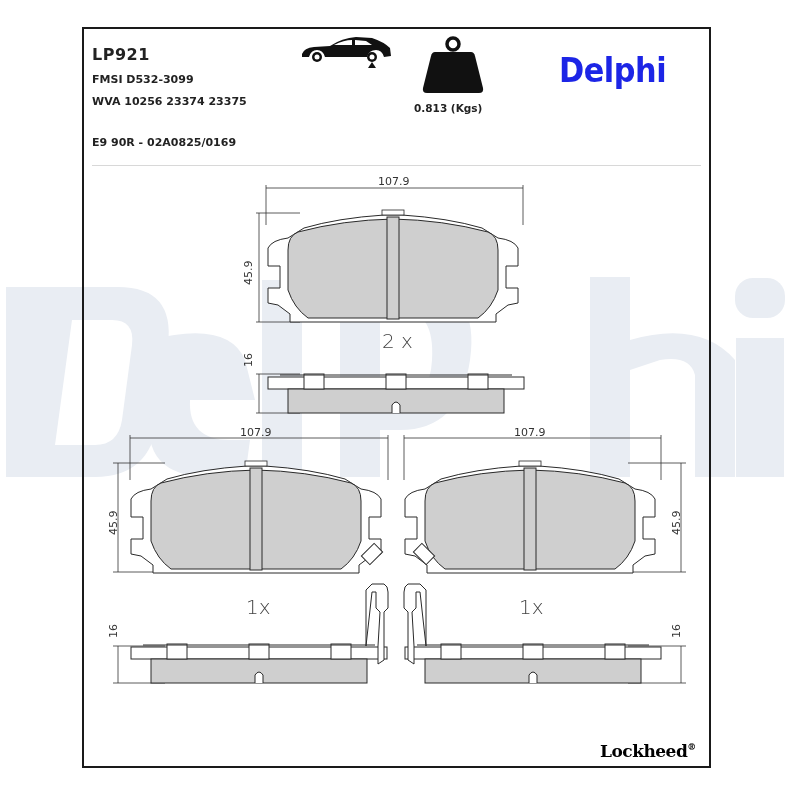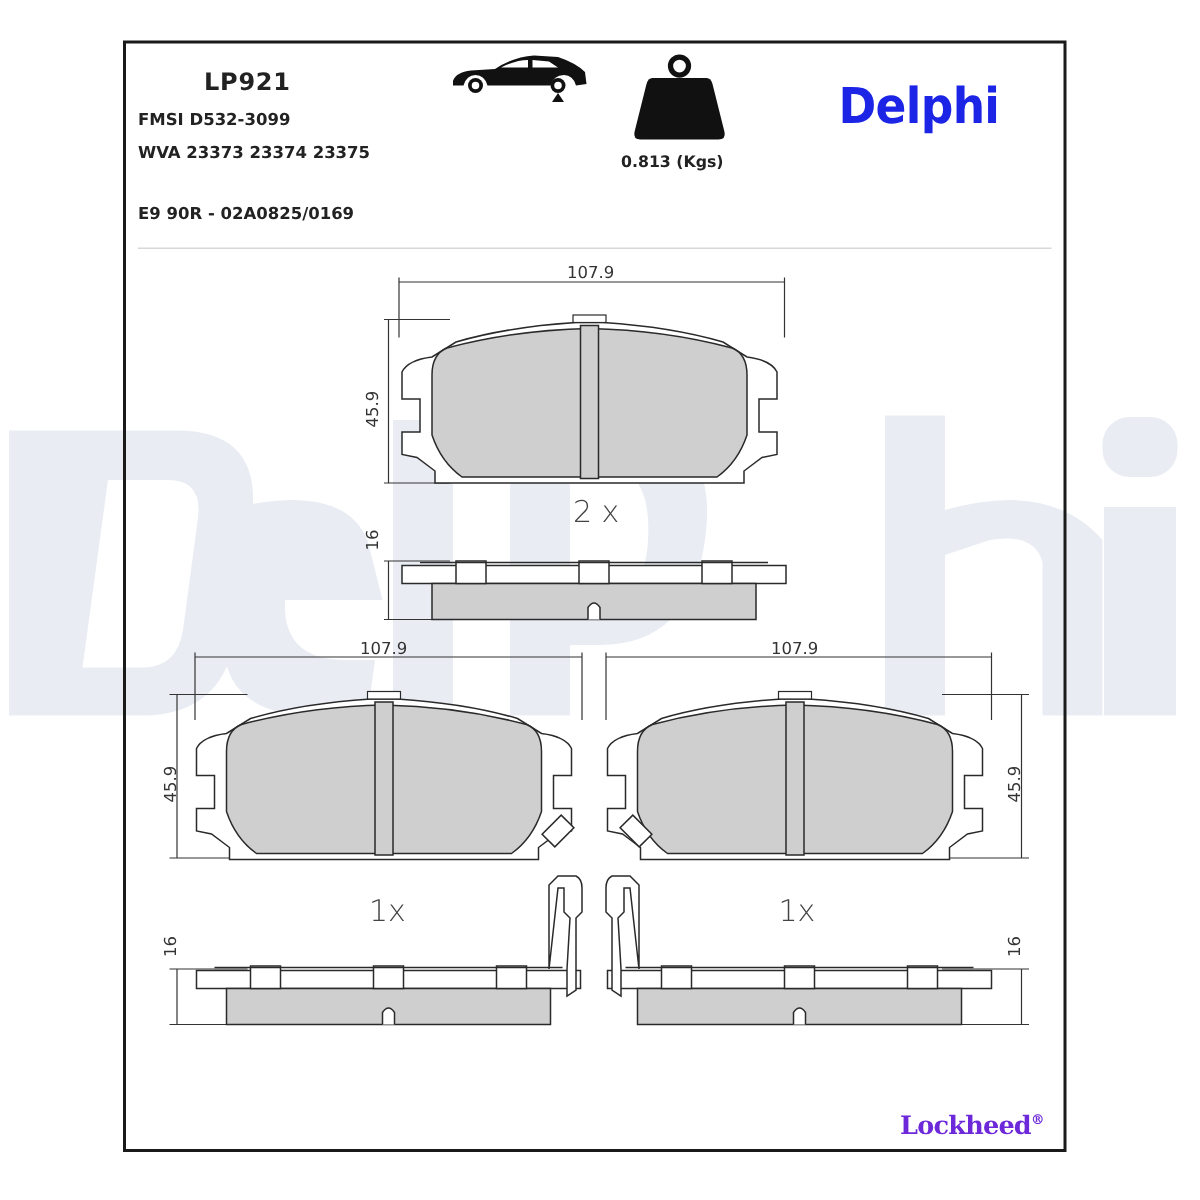--- a/index.html
+++ b/index.html
@@ -1,26 +1,26 @@
 <!DOCTYPE html>
 <html><head>
 <meta charset="utf-8">
 <style>
   html, body { margin:0; padding:0; background:#ffffff; }
   body { width:800px; height:800px; position:relative; overflow:hidden; font-family:"DejaVu Sans", sans-serif; }
   .watermark { position:absolute; left:0; top:0; width:800px; height:800px; pointer-events:none; }
   .sheet { position:absolute; left:82px; top:27px; width:629px; height:741px; border:2px solid #1a1a1a; box-sizing:border-box; }
   .hdr { position:absolute; font-family:"DejaVu Sans", sans-serif; font-weight:bold; color:#222; }
-  #code { left:8px; top:16px; font-size:16px; letter-spacing:0.5px;margin-left:44px; }
+  #code { left:8px; top:16px; font-size:16px; letter-spacing:0.5px; }
   #fmsi { left:8px; top:44px; font-size:11px; }
   #wva { left:8px; top:66px; font-size:11px; }
   #ece { left:8px; top:107px; font-size:11px; }
   #weight { left:330px; top:73px; font-size:10.5px; }
   #brand { position:absolute; left:475px; top:22px; font-family:"DejaVu Sans", sans-serif; font-weight:bold; font-size:33px; color:#1c25e6; letter-spacing:-0.5px; transform:scaleX(0.92); transform-origin:left center; }
-  #lockheed { position:absolute; left:516px; top:712px; font-family:"DejaVu Serif", serif; font-weight:bold; font-size:17px; color:#6d28d9; letter-spacing:-0.5px;text-align:center; }
+  #lockheed { position:absolute; left:516px; top:712px; font-family:"DejaVu Serif", serif; font-weight:bold; font-size:17px; color:#000000; letter-spacing:-0.5px;text-align:center; }
   #lockheed sup { font-size:9px; }
   .sep { position:absolute; left:8px; right:8px; top:136px; height:1px; background:#d8d8d8; }
   svg.draw { position:absolute; left:0; top:0; }
   .dimtxt { font-family:"DejaVu Sans", sans-serif; font-size:11px; fill:#333; }
   .qty { font-family:"DejaVu Sans", sans-serif; font-size:20px; fill:#444; font-weight:300; }
 </style>
 </head>
 <body>
 
 <svg class="watermark" viewBox="0 0 800 800" width="800" height="800">
@@ -37,21 +37,21 @@
     <path d="M590 277 L630 277 L630 340 Q700 320 735 360 L735 477 L695 477 L695 375 Q690 355 660 360 L630 370 L630 477 L590 477 Z"></path>
 
     <rect x="735" y="278" width="50" height="40" rx="18"></rect>
     <rect x="736" y="338" width="48" height="139"></rect>
   </g>
 </svg>
 
 <div class="sheet">
   <div class="hdr" id="code">LP921</div>
   <div class="hdr" id="fmsi">FMSI D532-3099</div>
-  <div class="hdr" id="wva">WVA 23373 23374 23375</div>
+  <div class="hdr" id="wva">WVA 10256 23374 23375</div>
   <div class="hdr" id="ece">E9 90R - 02A0825/0169</div>
   <div class="hdr" id="weight">0.813 (Kgs)</div>
   <div id="brand">Delphi</div>
   <div class="sep"></div>
   <div id="lockheed"><span>Lockheed</span><sup>®</sup></div>
 </div>
 
 <svg class="draw" width="800" height="800" viewBox="0 0 800 800">
   <g>
     <path d="M302 54 Q304 48 314 47 L330 46 Q342 38 356 37 L372 38 Q384 42 390 48 L391 56 L384 57 Q382 50 376 50 Q369 50 367 57 L325 57 Q323 50 317 50 Q311 50 309 57 L302 57 Z" fill="#111"></path>

